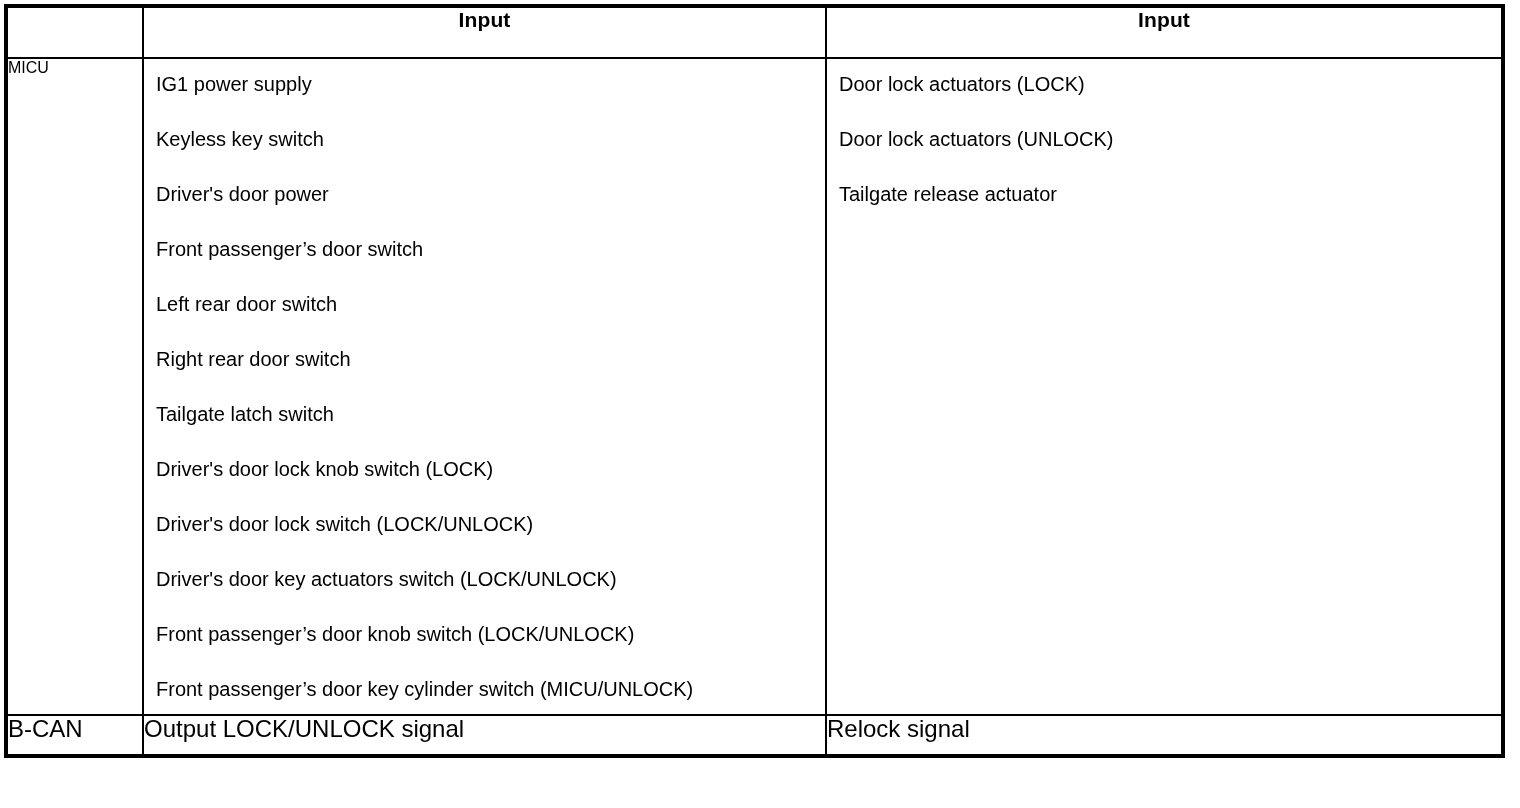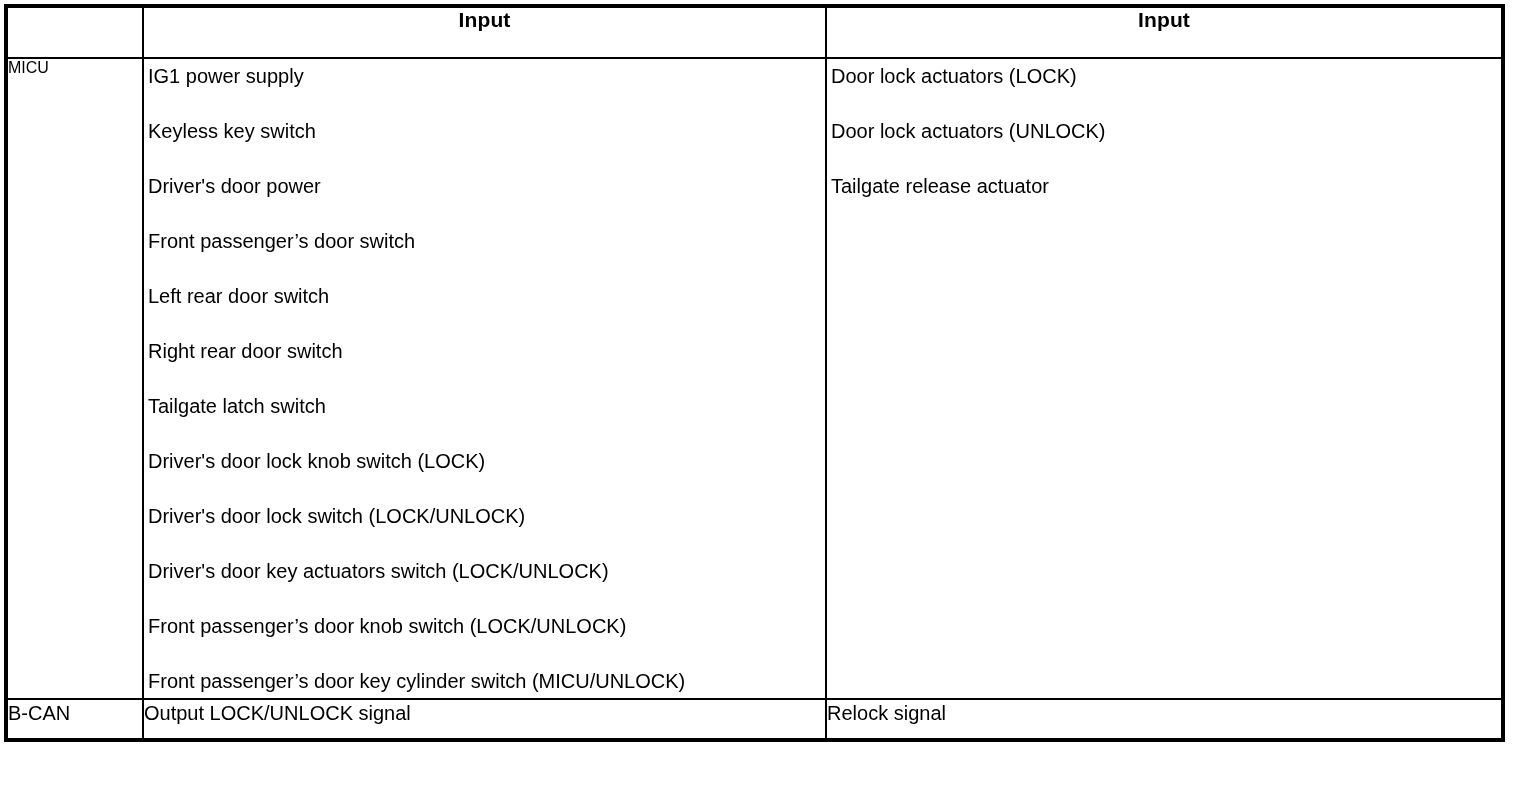--- a/index.html
+++ b/index.html
@@ -66,35 +66,35 @@
   }
 
   
   td.list-cell {
     padding: 12px 14px 14px 12px;
   }
 
   ul.item-list {
     list-style: none;
     margin: 0;
-    padding: 4px;
+    padding: 12px;
   }
   ul.item-list > li {
     font-size: 20px;
     line-height: 26px;
     margin: 0 0 29px 0;
     padding: 0;
   }
   ul.item-list > li:last-child {
     margin-bottom: 0;
   }
 
   
   td.single-cell {
-    font-size: 20px;
+    font-size: 24px;
     padding: 14px 0 16px 12px;
     line-height: 26px;
   }
   tr.row-bcan td {
     height: 38px;
   }
 </style>
 </head>
 <body>
 

